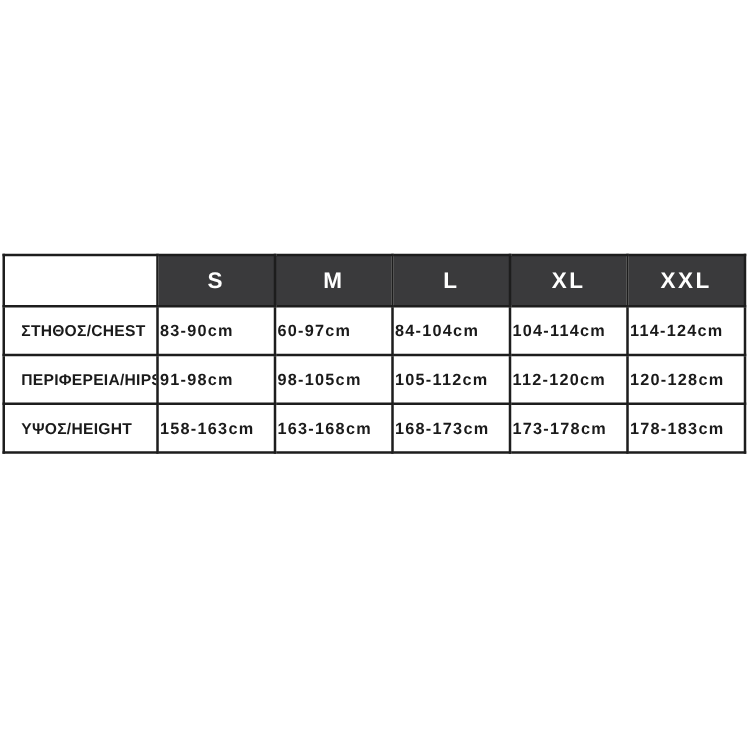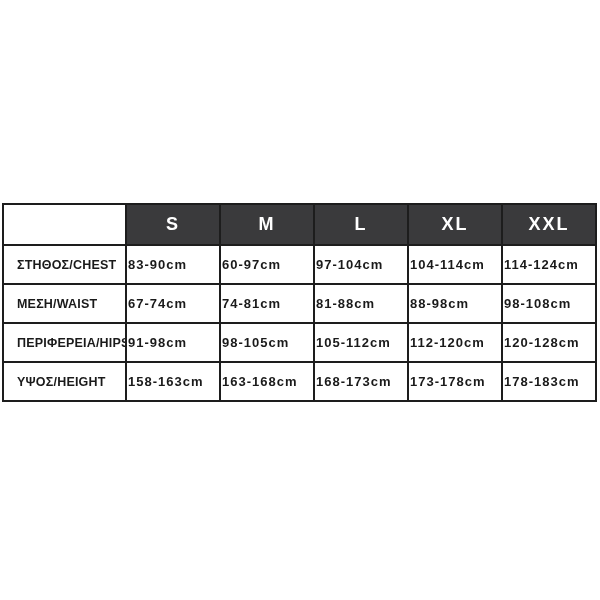--- a/index.html
+++ b/index.html
@@ -80,31 +80,23 @@
         <th class="size-header">L</th>
         <th class="size-header">XL</th>
         <th class="size-header">XXL</th>
       </tr>
   </thead>
   <tbody>
       <tr>
         <td class="row-label">ΣΤΗΘΟΣ/CHEST</td>
         <td class="value">83-90cm</td>
         <td class="value">60-97cm</td>
-        <td class="value">97-104cm</td>
+        <td class="value">84-104cm</td>
         <td class="value">104-114cm</td>
         <td class="value">114-124cm</td>
-      </tr>
-      <tr>
-        <td class="row-label">ΜΕΣΗ/WAIST</td>
-        <td class="value">67-74cm</td>
-        <td class="value">74-81cm</td>
-        <td class="value">81-88cm</td>
-        <td class="value">88-98cm</td>
-        <td class="value">98-108cm</td>
       </tr>
       <tr>
         <td class="row-label">ΠΕΡΙΦΕΡΕΙΑ/HIPS</td>
         <td class="value">91-98cm</td>
         <td class="value">98-105cm</td>
         <td class="value">105-112cm</td>
         <td class="value">112-120cm</td>
         <td class="value">120-128cm</td>
       </tr>
       <tr>

